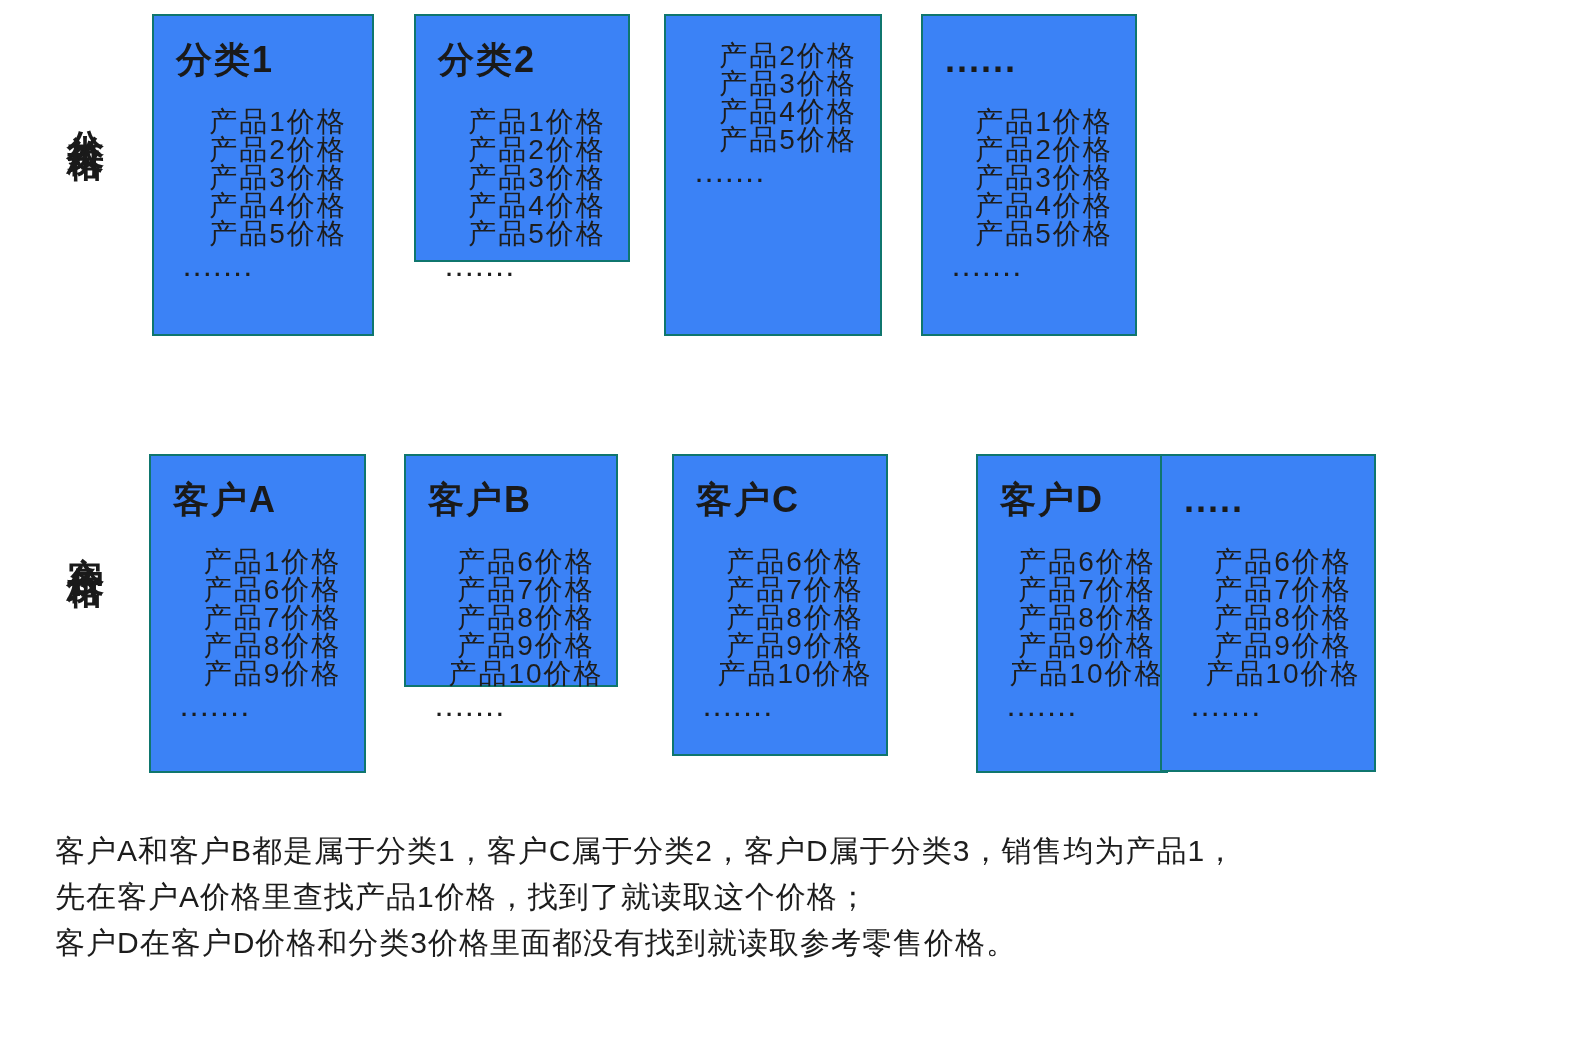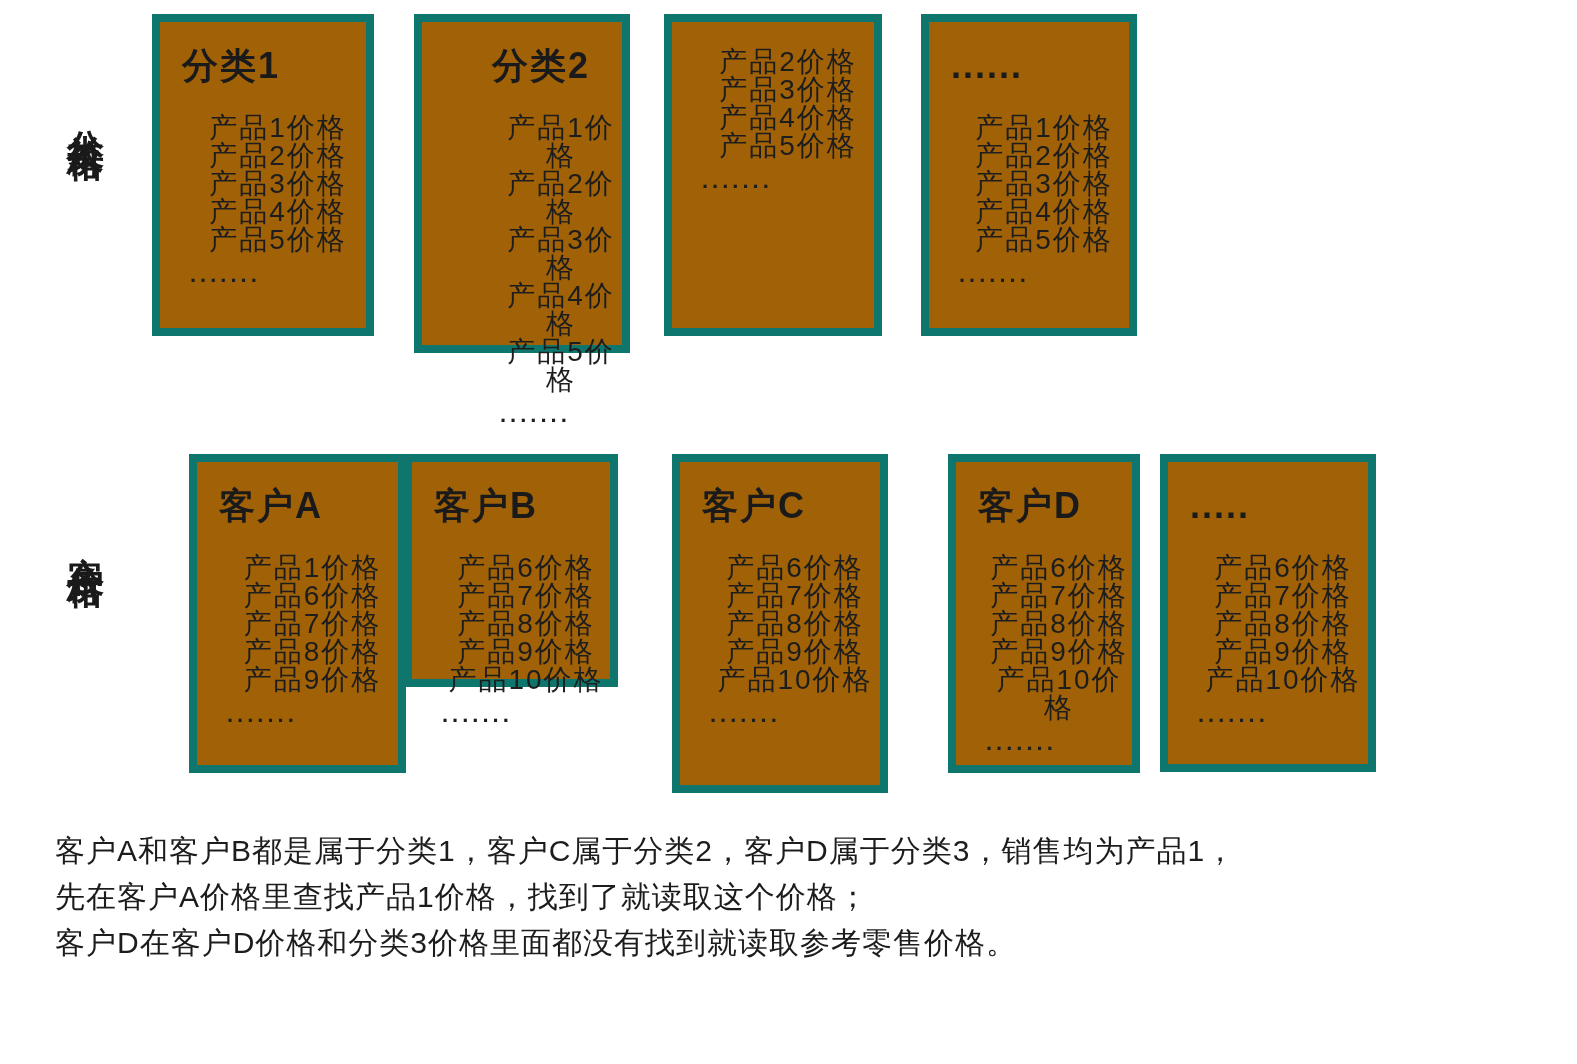--- a/index.html
+++ b/index.html
@@ -21,22 +21,22 @@
     writing-mode: vertical-rl;
     text-orientation: upright;
     font-size: 37px;
     font-weight: bold;
     letter-spacing: 5px;
     color: #1a1a1a;
     white-space: nowrap;
   }
   .box {
     position: absolute;
-    border: 8px solid #0f766e;
-    background: #a16207;
+    border: 2px solid #0f766e;
+    background: #3b82f6;
     box-sizing: border-box;
   }
   .box-title {
     margin: 22px 0 0 22px;
     font-size: 36px;
     font-weight: bold;
     color: #1a1a1a;
     letter-spacing: 2px;
     height: 44px;
     line-height: 44px;
@@ -85,21 +85,21 @@
     <div class="box-list">
       <div class="box-item">产品1价格</div>
       <div class="box-item">产品2价格</div>
       <div class="box-item">产品3价格</div>
       <div class="box-item">产品4价格</div>
       <div class="box-item">产品5价格</div>
       <div class="box-dots">.......</div>
     </div>
   </div>
 
-  <div class="box" style="left:414px; top:14px; width:216px; height:339px;padding-left:48px;">
+  <div class="box" style="left:414px; top:14px; width:216px; height:248px;">
     <div class="box-title">分类2</div>
     <div class="box-list">
       <div class="box-item">产品1价格</div>
       <div class="box-item">产品2价格</div>
       <div class="box-item">产品3价格</div>
       <div class="box-item">产品4价格</div>
       <div class="box-item">产品5价格</div>
       <div class="box-dots">.......</div>
     </div>
   </div>
@@ -121,21 +121,21 @@
       <div class="box-item">产品2价格</div>
       <div class="box-item">产品3价格</div>
       <div class="box-item">产品4价格</div>
       <div class="box-item">产品5价格</div>
       <div class="box-dots">.......</div>
     </div>
   </div>
 
   <div class="v-label" style="left:60px; top:527px;">客户价格</div>
 
-  <div class="box" style="left:149px; top:454px; width:217px; height:319px;margin-left:40px;">
+  <div class="box" style="left:149px; top:454px; width:217px; height:319px;">
     <div class="box-title">客户A</div>
     <div class="box-list">
       <div class="box-item">产品1价格</div>
       <div class="box-item">产品6价格</div>
       <div class="box-item">产品7价格</div>
       <div class="box-item">产品8价格</div>
       <div class="box-item">产品9价格</div>
       <div class="box-dots">.......</div>
     </div>
   </div>
@@ -145,33 +145,33 @@
     <div class="box-list">
       <div class="box-item">产品6价格</div>
       <div class="box-item">产品7价格</div>
       <div class="box-item">产品8价格</div>
       <div class="box-item">产品9价格</div>
       <div class="box-item">产品10价格</div>
       <div class="box-dots">.......</div>
     </div>
   </div>
 
-  <div class="box" style="left:672px; top:454px; width:216px; height:339px;">
+  <div class="box" style="left:672px; top:454px; width:216px; height:302px;">
     <div class="box-title">客户C</div>
     <div class="box-list">
       <div class="box-item">产品6价格</div>
       <div class="box-item">产品7价格</div>
       <div class="box-item">产品8价格</div>
       <div class="box-item">产品9价格</div>
       <div class="box-item">产品10价格</div>
       <div class="box-dots">.......</div>
     </div>
   </div>
 
-  <div class="box" style="left:948px; top:454px; width:192px; height:319px;">
+  <div class="box" style="left:976px; top:454px; width:192px; height:319px;">
     <div class="box-title">客户D</div>
     <div class="box-list">
       <div class="box-item">产品6价格</div>
       <div class="box-item">产品7价格</div>
       <div class="box-item">产品8价格</div>
       <div class="box-item">产品9价格</div>
       <div class="box-item">产品10价格</div>
       <div class="box-dots">.......</div>
     </div>
   </div>

